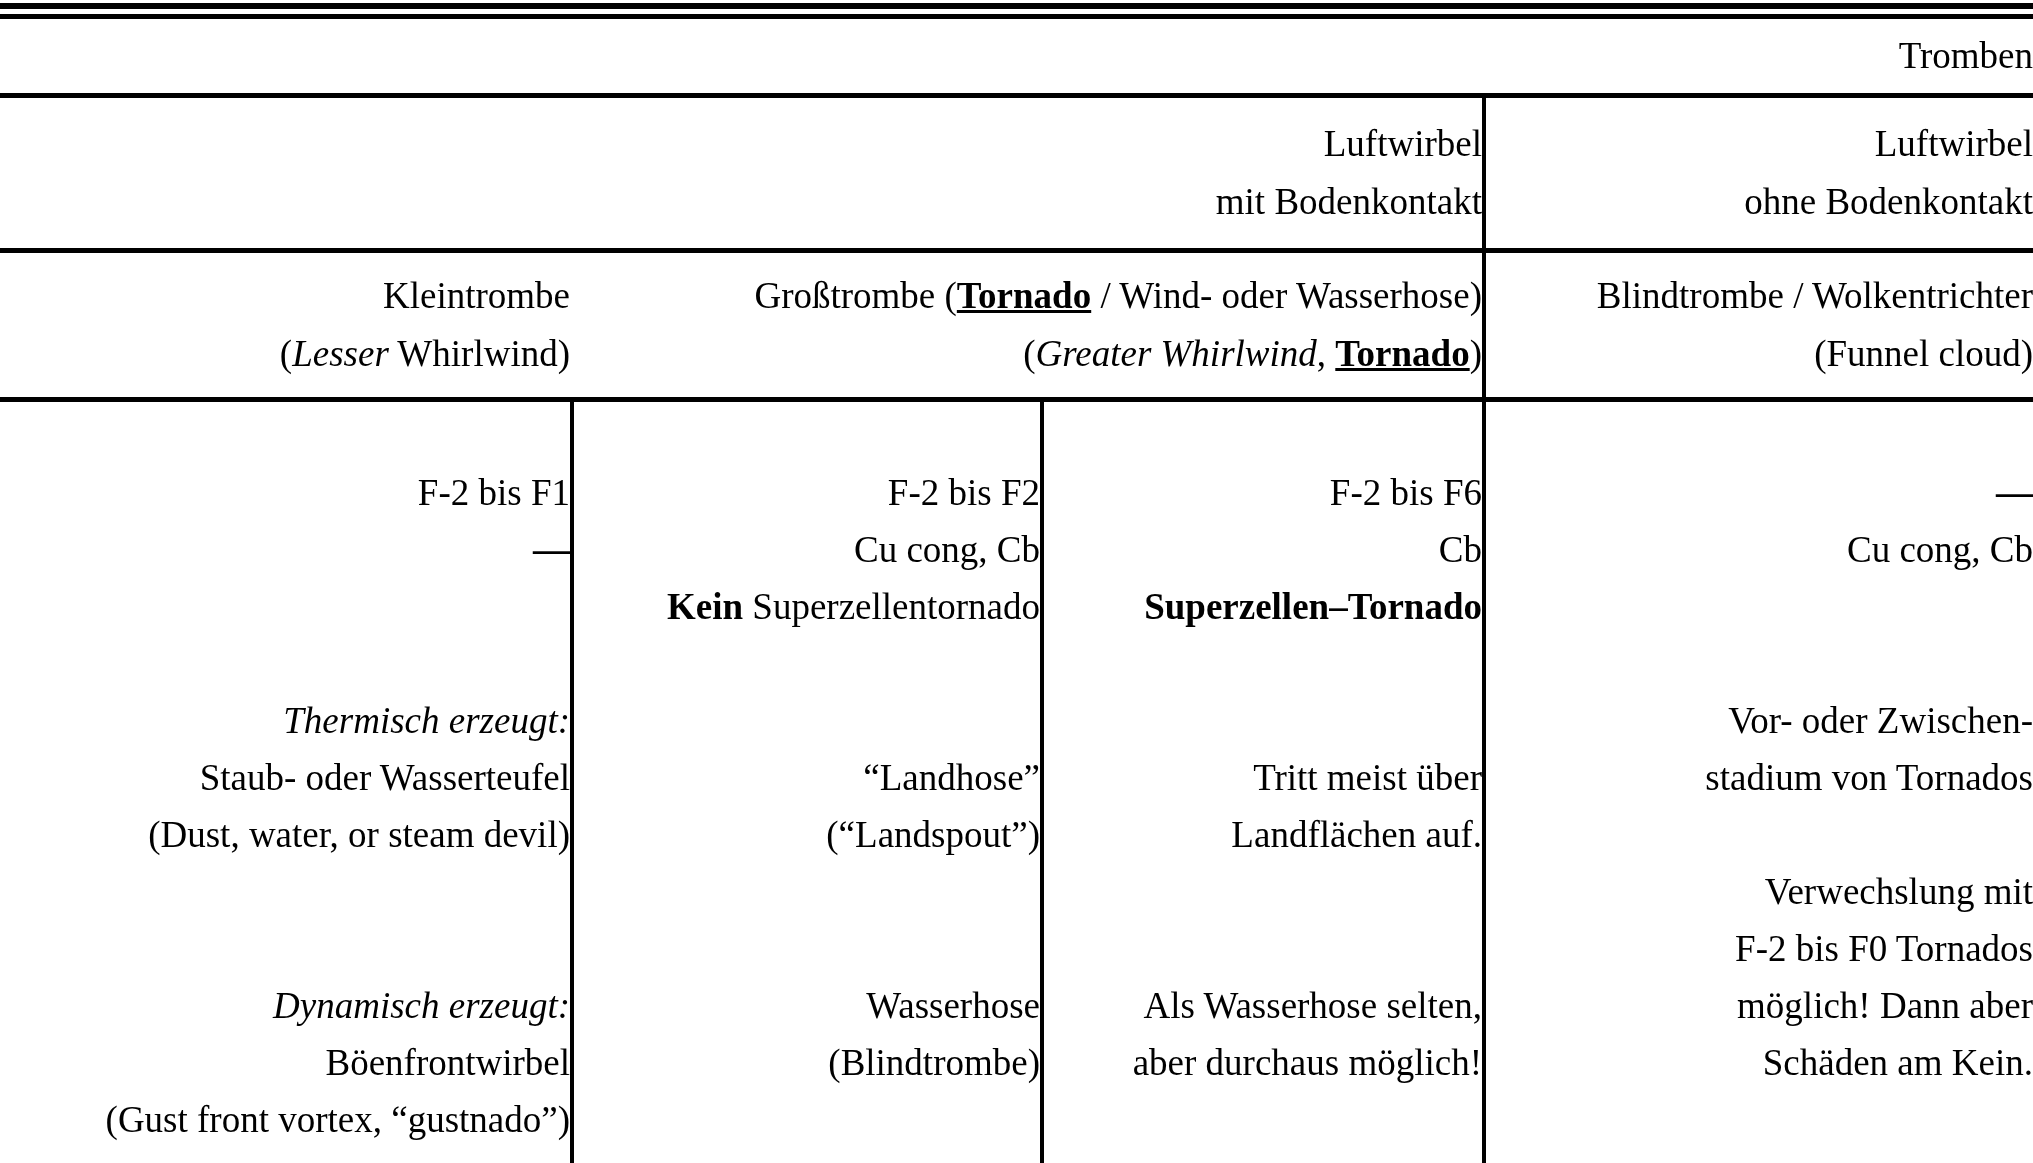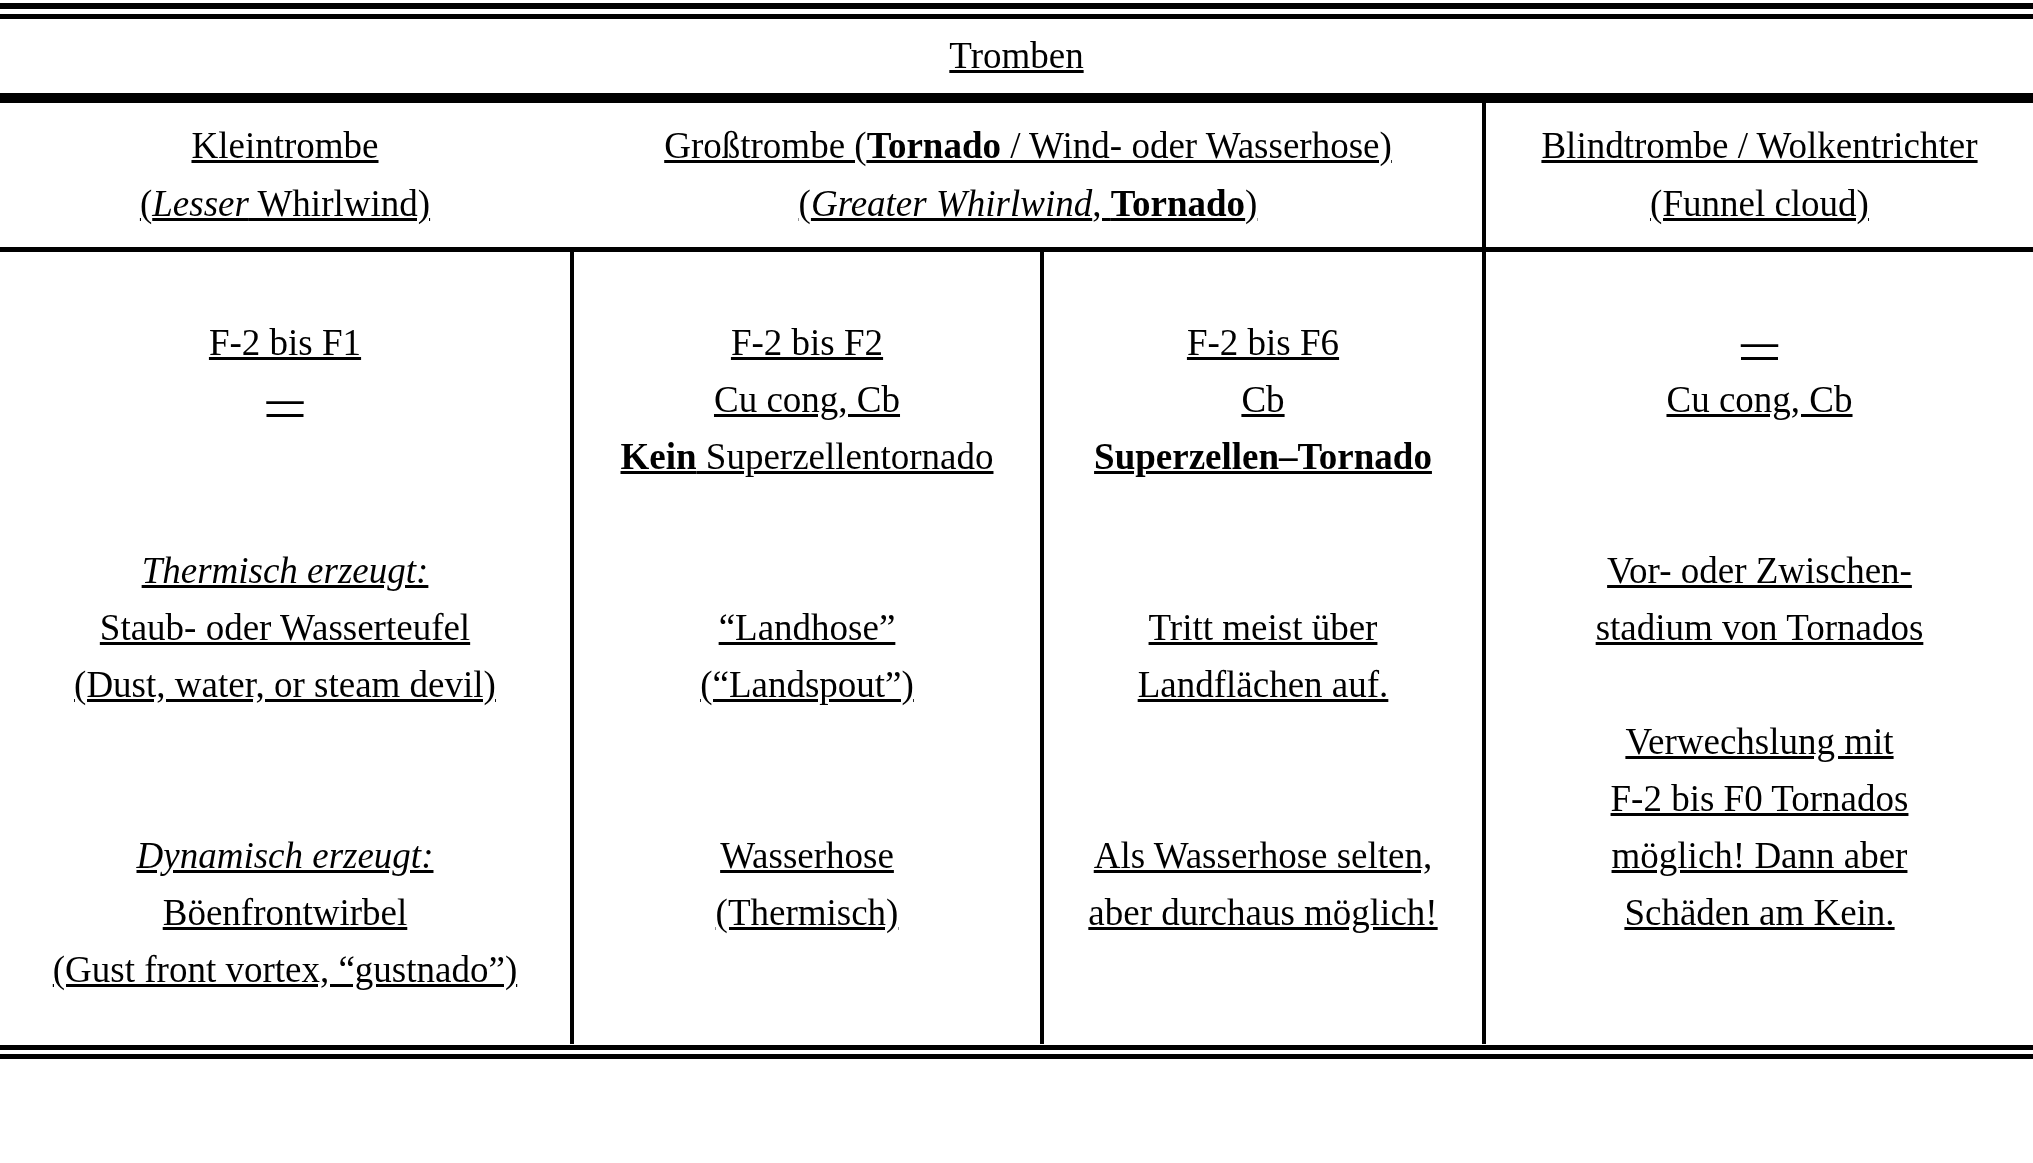--- a/index.html
+++ b/index.html
@@ -24,23 +24,22 @@
     width: 2033px;
     border-collapse: collapse;
     table-layout: fixed;
     font-size: 37px;
     line-height: 1.0;
   }
 
   table.trombentable td {
     padding: 0;
     vertical-align: middle;
-    text-align: center;
+    text-align: right;
     border: 0;
-    text-decoration: underline;
   }
 
   
   .rule-double-top {
     height: 18px;
     position: relative;
   }
   .rule-double-top::before {
     content: "";
     position: absolute;
@@ -160,20 +159,35 @@
     </tr>
 
     <tr class="hdr-title-row">
       <td colspan="7" class="cellpad">Tromben</td>
     </tr>
 
     <tr>
       <td colspan="7" class="rule-single"></td>
     </tr>
 
+    <tr class="hdr-group-row">
+      <td colspan="5" class="cellpad">
+        <span class="grp-stack">
+          <span class="ln">Luftwirbel</span>
+          <span class="ln">mit Bodenkontakt</span>
+        </span>
+      </td>
+      <td class="vsep"></td>
+      <td class="cellpad">
+        <span class="grp-stack">
+          <span class="ln">Luftwirbel</span>
+          <span class="ln">ohne Bodenkontakt</span>
+        </span>
+      </td>
+    </tr>
 
     <tr>
       <td colspan="7" class="rule-single"></td>
     </tr>
 
     <tr class="hdr-sub-row">
       <td class="cellpad">
         <span class="grp-stack">
           <span class="ln">Kleintrombe</span>
           <span class="ln"><span>(</span><em class="it">Lesser</em><span> Whirlwind)</span></span>
@@ -222,21 +236,21 @@
               <span class="ln">F-2 bis F2</span>
               <span class="ln">Cu cong, Cb</span>
               <span class="ln"><strong class="bd">Kein</strong><span> Superzellentornado</span></span>
               <span class="ln gap">&nbsp;</span>
               <span class="ln gap">&nbsp;</span>
               <span class="ln">“Landhose”</span>
               <span class="ln">(“Landspout”)</span>
               <span class="ln gap">&nbsp;</span>
               <span class="ln gap">&nbsp;</span>
               <span class="ln">Wasserhose</span>
-              <span class="ln">(Thermisch)</span>
+              <span class="ln">(Blindtrombe)</span>
               <span class="ln gap">&nbsp;</span>
             </span>
       </td>
       <td class="vsep"></td>
       <td class="cellpad">
         <span class="stack">
               <span class="ln">F-2 bis F6</span>
               <span class="ln">Cb</span>
               <span class="ln"><strong class="bd">Superzellen–Tornado</strong></span>
               <span class="ln gap">&nbsp;</span>

